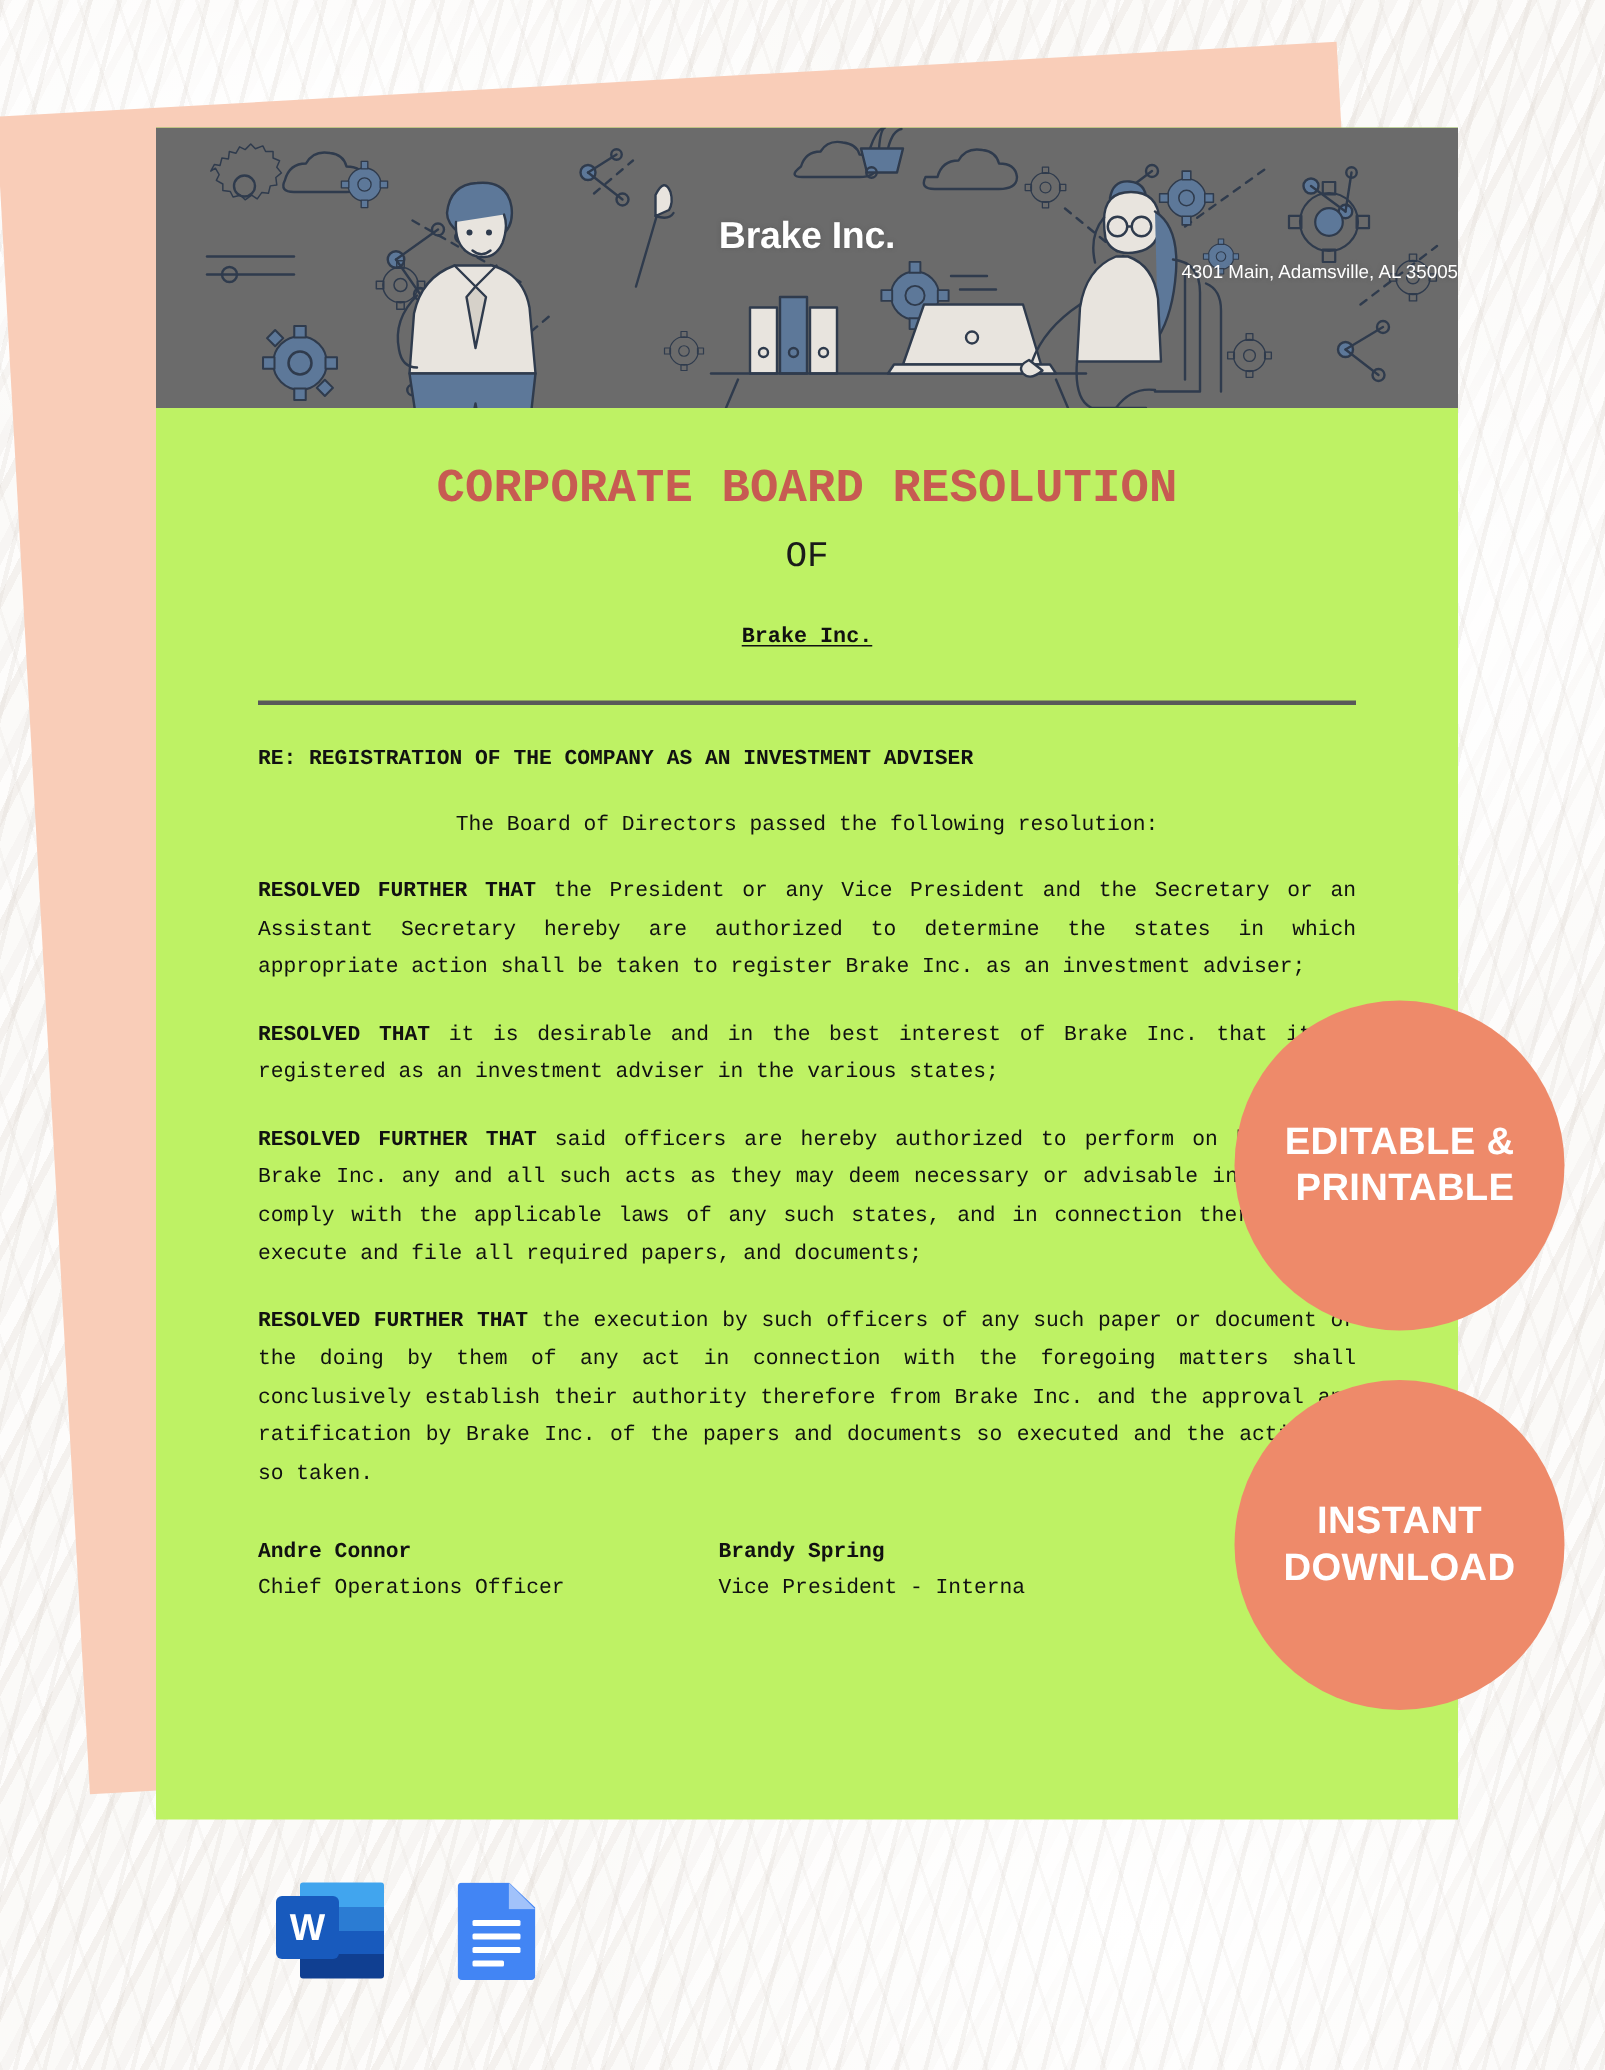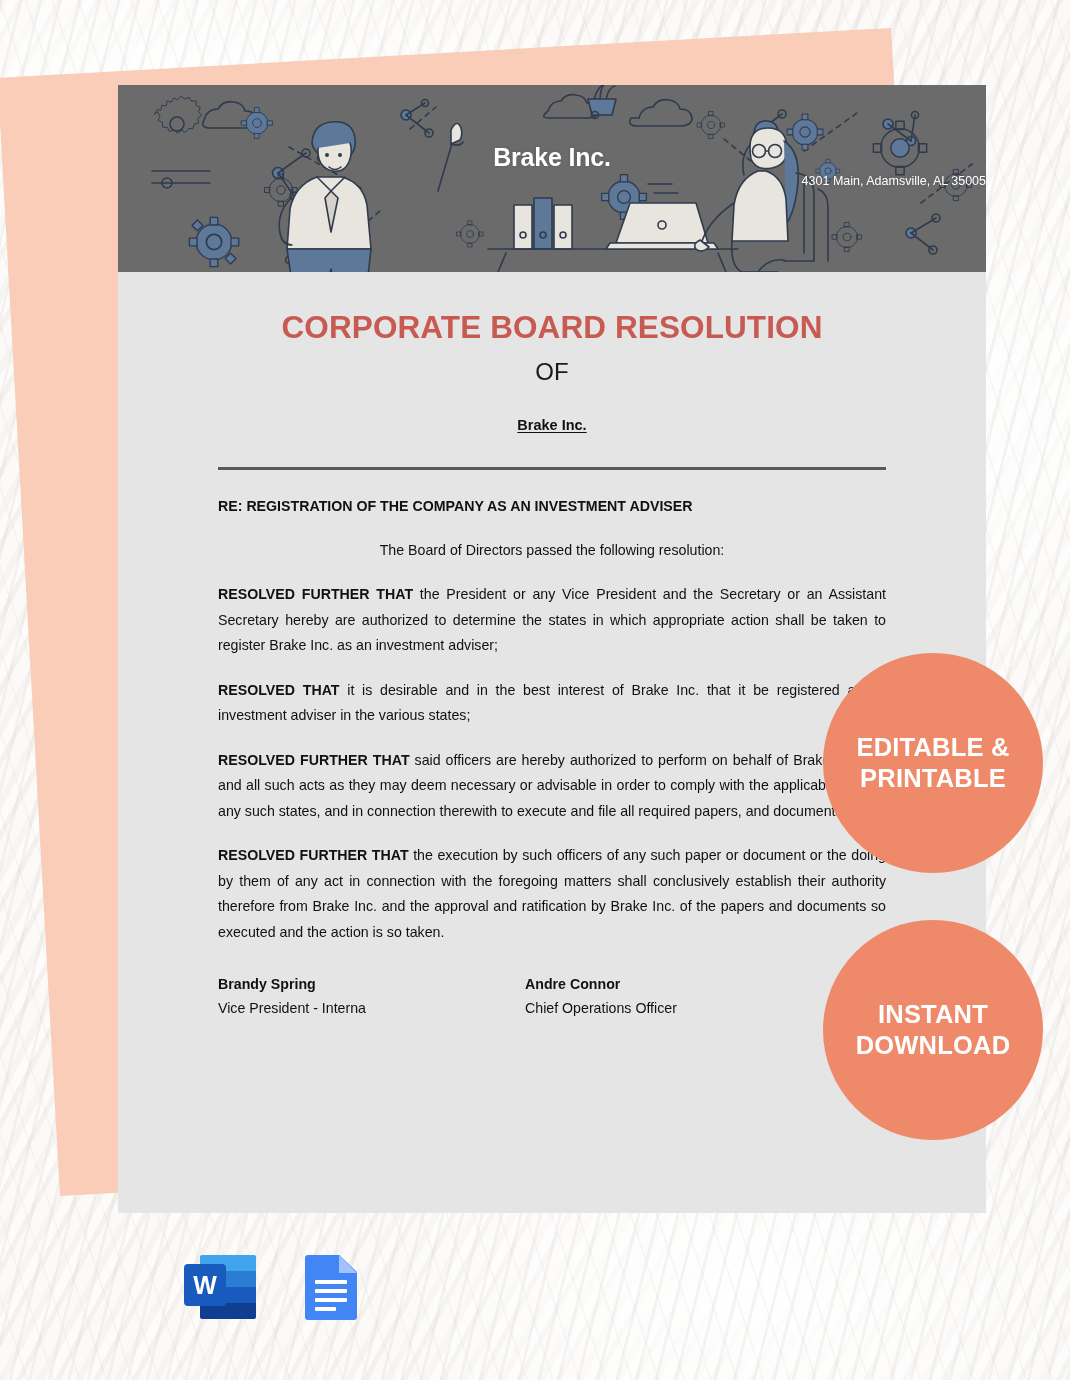--- a/index.html
+++ b/index.html
@@ -55,25 +55,25 @@
     width: 895px;
     height: 1120px;
     background: #f9cdb8;
     transform: rotate(-3.2deg);
     transform-origin: 50% 50%;
   }
 
   
   #doc-page {
     position: absolute;
-    left: 118px;
+    left: 104px;
     top: 85px;
     width: 868px;
     height: 1128px;
-    background: #e5e5e5;
+    background: #bef264;
     overflow: hidden;
   }
 
   
   #banner {
     position: relative;
     width: 868px;
     height: 187px;
     background: #6b6b6b;
     overflow: hidden;
@@ -95,21 +95,21 @@
     line-height: 30px;
   }
   .banner-line {
     font-size: 12.5px;
     font-weight: normal;
     line-height: 19px;
     text-align: right;
   }
 
   
-  #doc-body { padding: 0 100px; position: relative; }
+  #doc-body { padding: 0 68px; position: relative; font-family: Liberation Mono, monospace; }
 
   #doc-title {
     text-align: center;
     color: #c75b52;
     font-size: 31.5px;
     font-weight: bold;
     letter-spacing: 0.1px;
     margin-top: 36px;
     line-height: 38px;
   }
@@ -176,21 +176,21 @@
     align-items: center;
     justify-content: center;
     text-align: center;
     color: #ffffff;
     font-weight: bold;
     font-size: 25.5px;
     line-height: 31px;
     letter-spacing: 0.2px;
     z-index: 20;
   }
-  #badge-editable { left: 823px; top: 653px; width: 220px; height: 220px; }
+  #badge-editable { left: 823px; top: 667px; width: 220px; height: 220px; text-align: right; }
   #badge-instant  { left: 823px; top: 920px; width: 220px; height: 220px; }
 
   
   #format-icons {
     position: absolute;
     left: 184px;
     top: 1253px;
     display: flex;
     gap: 39px;
     z-index: 25;
@@ -533,26 +533,26 @@
 
       <p class="para"><b>RESOLVED THAT</b><span> it is desirable and in the best interest of Brake Inc. that it be registered as an investment adviser in the various states;</span></p>
 
       <p class="para"><b>RESOLVED FURTHER THAT</b><span> said officers are hereby authorized to perform on behalf of Brake Inc. any and all such acts as they may deem necessary or advisable in order to comply with the applicable laws of any such states, and in connection therewith to execute and file all required papers, and documents;</span></p>
 
       <p class="para"><b>RESOLVED FURTHER THAT</b><span> the execution by such officers of any such paper or document or the doing by them of any act in connection with the foregoing matters shall conclusively establish their authority therefore from Brake Inc. and the approval and ratification by Brake Inc. of the papers and documents so executed and the action is so taken.</span></p>
 
 
       <div id="signatures">
         <div class="sig-col">
+          <div class="sig-name">Andre Connor</div>
+          <div class="sig-title">Chief Operations Officer</div>
+        </div>
+        <div class="sig-col">
           <div class="sig-name">Brandy Spring</div>
           <div class="sig-title">Vice President - Interna</div>
-        </div>
-        <div class="sig-col">
-          <div class="sig-name">Andre Connor</div>
-          <div class="sig-title">Chief Operations Officer</div>
         </div>
       </div>
 
     </div>
   </div>
 </div>
 
 <div class="badge" id="badge-editable">
   <div>
     <div>EDITABLE &amp;</div>

